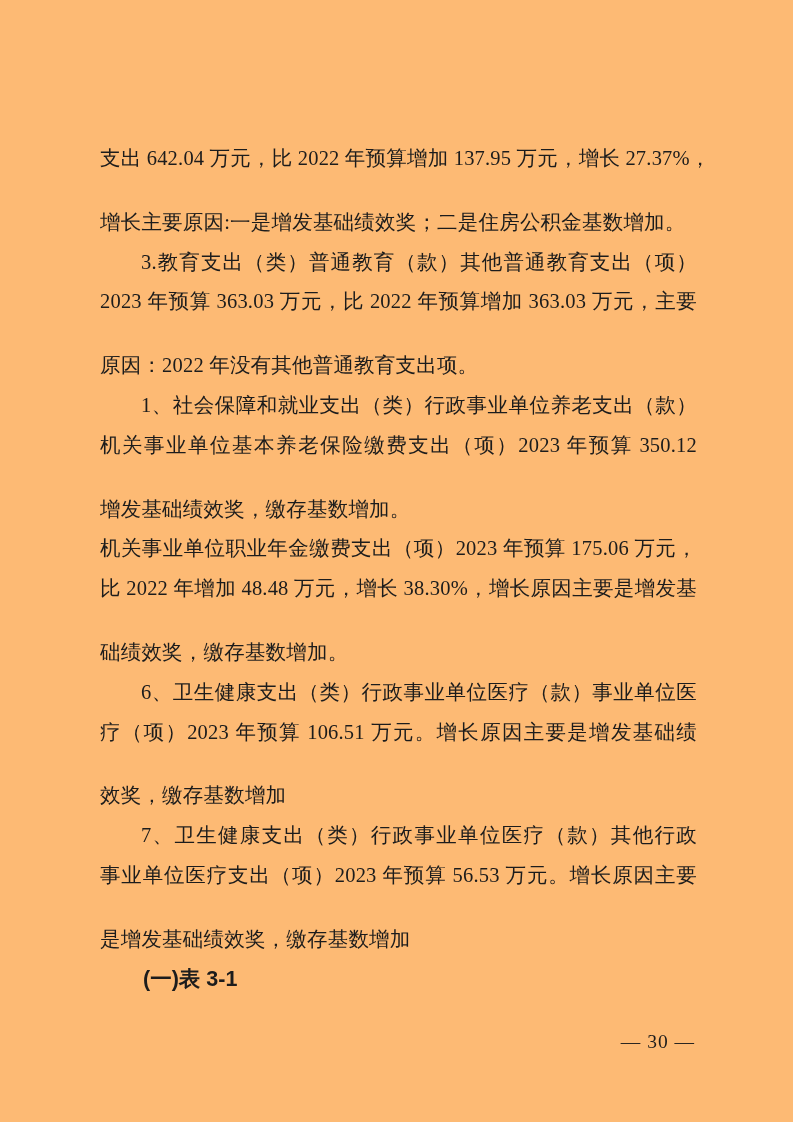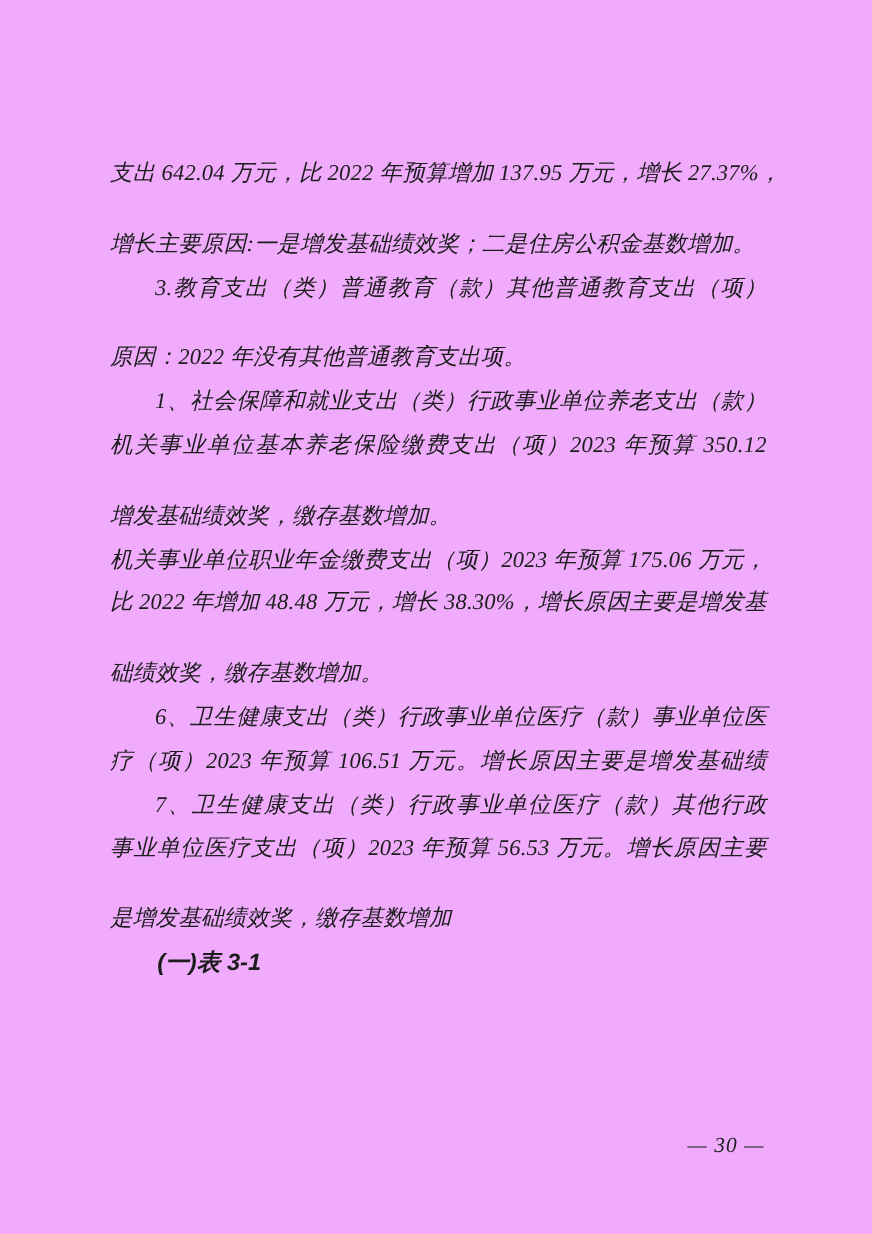--- a/index.html
+++ b/index.html
@@ -1,24 +1,23 @@
 <!DOCTYPE html>
 <html lang="zh"><head>
 <meta charset="utf-8">
 <style>
   html,body{margin:0;padding:0;background:#ffffff;}
   .page{
     position:relative;
     width:793px;height:1122px;
-    background:#f0abfc;
+    background:#fdba74;
     margin:0 auto;
     overflow:hidden;
     color:#1c1c1c;
     font-family:"Liberation Serif","DejaVu Serif",serif;
-    font-style:italic;
   }
   .content{
     position:absolute;
     left:100px;top:139px;
     width:597px;
   }
   .ln{
     height:39.8px;
     line-height:39.8px;
     font-size:20.5px;
@@ -52,29 +51,31 @@
   }
 </style>
 </head>
 <body>
 
 <div class="page">
   <main class="content">
     <div class="ln">支出 642.04 万元，比 2022 年预算增加 137.95 万元，增长 27.37%，</div>
     <div class="ln end">增长主要原因:一是增发基础绩效奖；二是住房公积金基数增加。</div>
     <div class="ln ind">3.教育支出（类）普通教育（款）其他普通教育支出（项）</div>
+    <div class="ln">2023 年预算 363.03 万元，比 2022 年预算增加 363.03 万元，主要</div>
     <div class="ln end">原因：2022 年没有其他普通教育支出项。</div>
     <div class="ln ind">1、社会保障和就业支出（类）行政事业单位养老支出（款）</div>
     <div class="ln">机关事业单位基本养老保险缴费支出（项）2023 年预算 350.12</div>
     <div class="ln end">增发基础绩效奖，缴存基数增加。</div>
     <div class="ln">机关事业单位职业年金缴费支出（项）2023 年预算 175.06 万元，</div>
     <div class="ln">比 2022 年增加 48.48 万元，增长 38.30%，增长原因主要是增发基</div>
     <div class="ln end">础绩效奖，缴存基数增加。</div>
     <div class="ln ind">6、卫生健康支出（类）行政事业单位医疗（款）事业单位医</div>
     <div class="ln">疗（项）2023 年预算 106.51 万元。增长原因主要是增发基础绩</div>
+    <div class="ln end">效奖，缴存基数增加</div>
     <div class="ln ind">7、卫生健康支出（类）行政事业单位医疗（款）其他行政</div>
     <div class="ln">事业单位医疗支出（项）2023 年预算 56.53 万元。增长原因主要</div>
     <div class="ln end">是增发基础绩效奖，缴存基数增加</div>
     <div class="ln h2 ind">(一)表 3-1</div>
   </main>
   <div class="footer">
     <span class="pageno">— 30 —</span>
   </div>
 </div>
 

